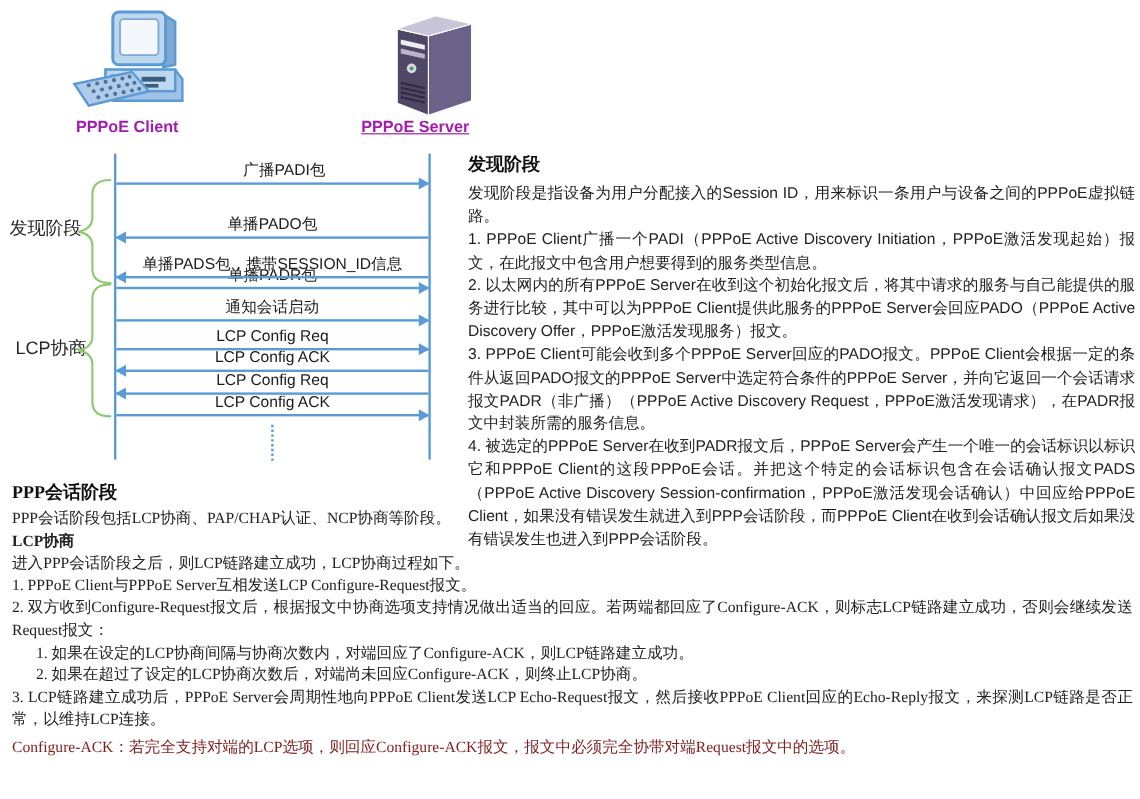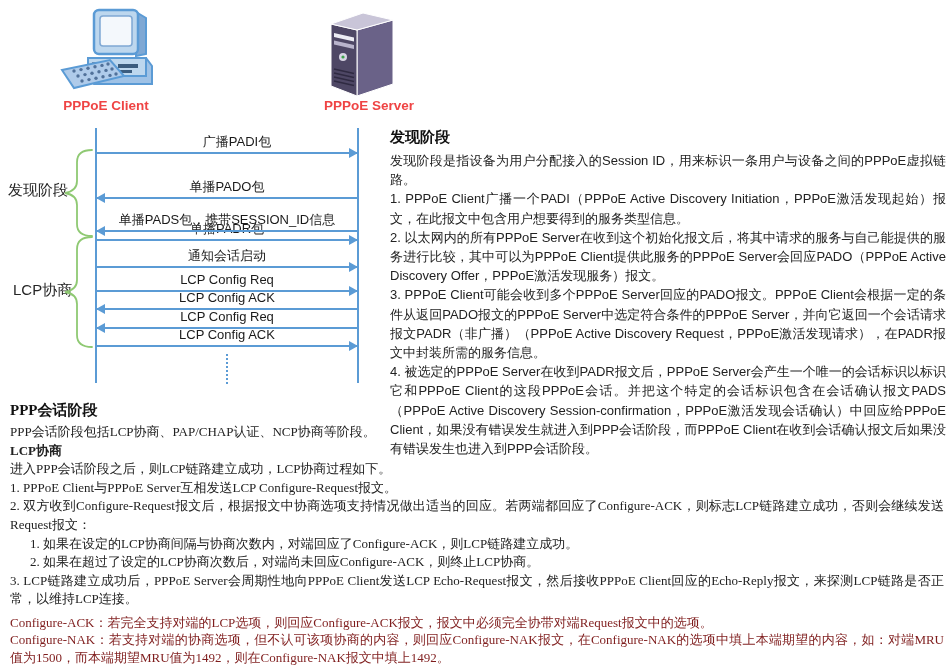--- a/index.html
+++ b/index.html
@@ -2,23 +2,23 @@
 <html><head>
 <meta charset="utf-8">
 <style>
   * { margin:0; padding:0; box-sizing:border-box; }
   html,body { width:950px; height:666px; background:#ffffff;
     font-family:"Liberation Sans","DejaVu Sans",sans-serif; color:#222; }
   .stage { position:relative; width:950px; height:666px; background:#fff; overflow:hidden; }
 
   
   .actor-icon { position:absolute; }
-  .actor-label { position:absolute; color:#ef4444; font-weight:600; font-size:13.5px; text-align:center; }
+  .actor-label { position:absolute; color:#a21caf; font-weight:600; font-size:13.5px; text-align:center; }
   #client-label { left:48px; top:98px; width:116px; }
-  #server-label { left:311px; top:98px; width:116px; }
+  #server-label { left:288px; top:98px; width:116px;text-decoration:underline; }
 
   
   .lifeline { position:absolute; top:128px; width:2px; height:255px; background:#5B9BD5; }
   #lifeline-client { left:95px; }
   #lifeline-server { left:357px; }
   .dotted-continue { position:absolute; left:226px; top:354px; height:30px; width:0;
     border-left:2px dotted #5B9BD5; }
 
   .msg { position:absolute; left:97px; width:260px; height:22px; text-align:center; }
   .msg-label { display:block; font-size:13px; line-height:15px; white-space:nowrap; color:#1a1a1a; }
@@ -179,18 +179,17 @@
     <p>PPP会话阶段包括LCP协商、PAP/CHAP认证、NCP协商等阶段。</p>
     <div class="sub-title">LCP协商</div>
     <p>进入PPP会话阶段之后，则LCP链路建立成功，LCP协商过程如下。</p>
     <p>1. PPPoE Client与PPPoE Server互相发送LCP Configure-Request报文。</p>
     <p>2. 双方收到Configure-Request报文后，根据报文中协商选项支持情况做出适当的回应。若两端都回应了Configure-ACK，则标志LCP链路建立成功，否则会继续发送Request报文：</p>
     <p class="indent">1. 如果在设定的LCP协商间隔与协商次数内，对端回应了Configure-ACK，则LCP链路建立成功。</p>
     <p class="indent">2. 如果在超过了设定的LCP协商次数后，对端尚未回应Configure-ACK，则终止LCP协商。</p>
     <p>3. LCP链路建立成功后，PPPoE Server会周期性地向PPPoE Client发送LCP Echo-Request报文，然后接收PPPoE Client回应的Echo-Reply报文，来探测LCP链路是否正常，以维持LCP连接。</p>
     <div class="notes">
       <p>Configure-ACK：若完全支持对端的LCP选项，则回应Configure-ACK报文，报文中必须完全协带对端Request报文中的选项。</p>
-      <p>Configure-NAK：若支持对端的协商选项，但不认可该项协商的内容，则回应Configure-NAK报文，在Configure-NAK的选项中填上本端期望的内容，如：对端MRU值为1500，而本端期望MRU值为1492，则在Configure-NAK报文中填上1492。</p>
 
     </div>
   </div>
 
 </div>
 
 </body></html>

